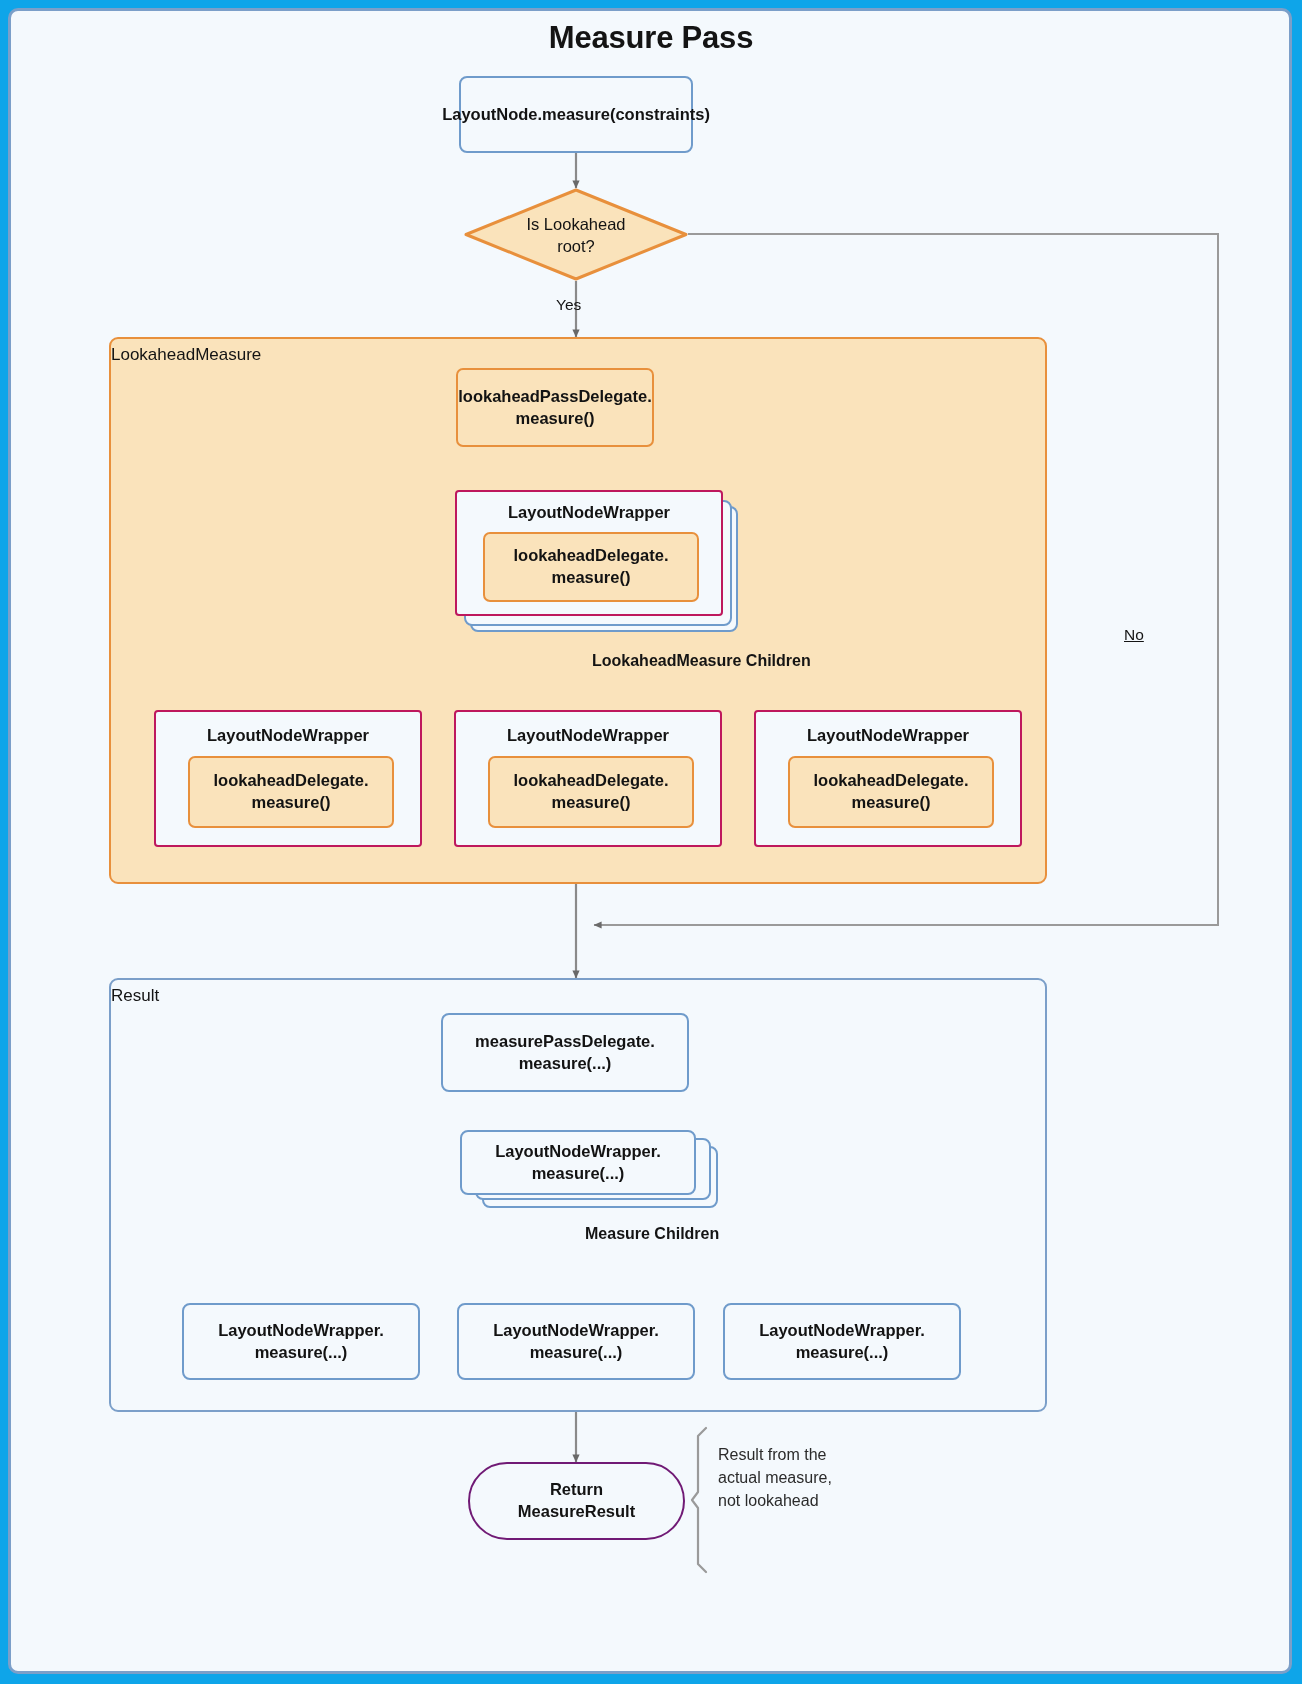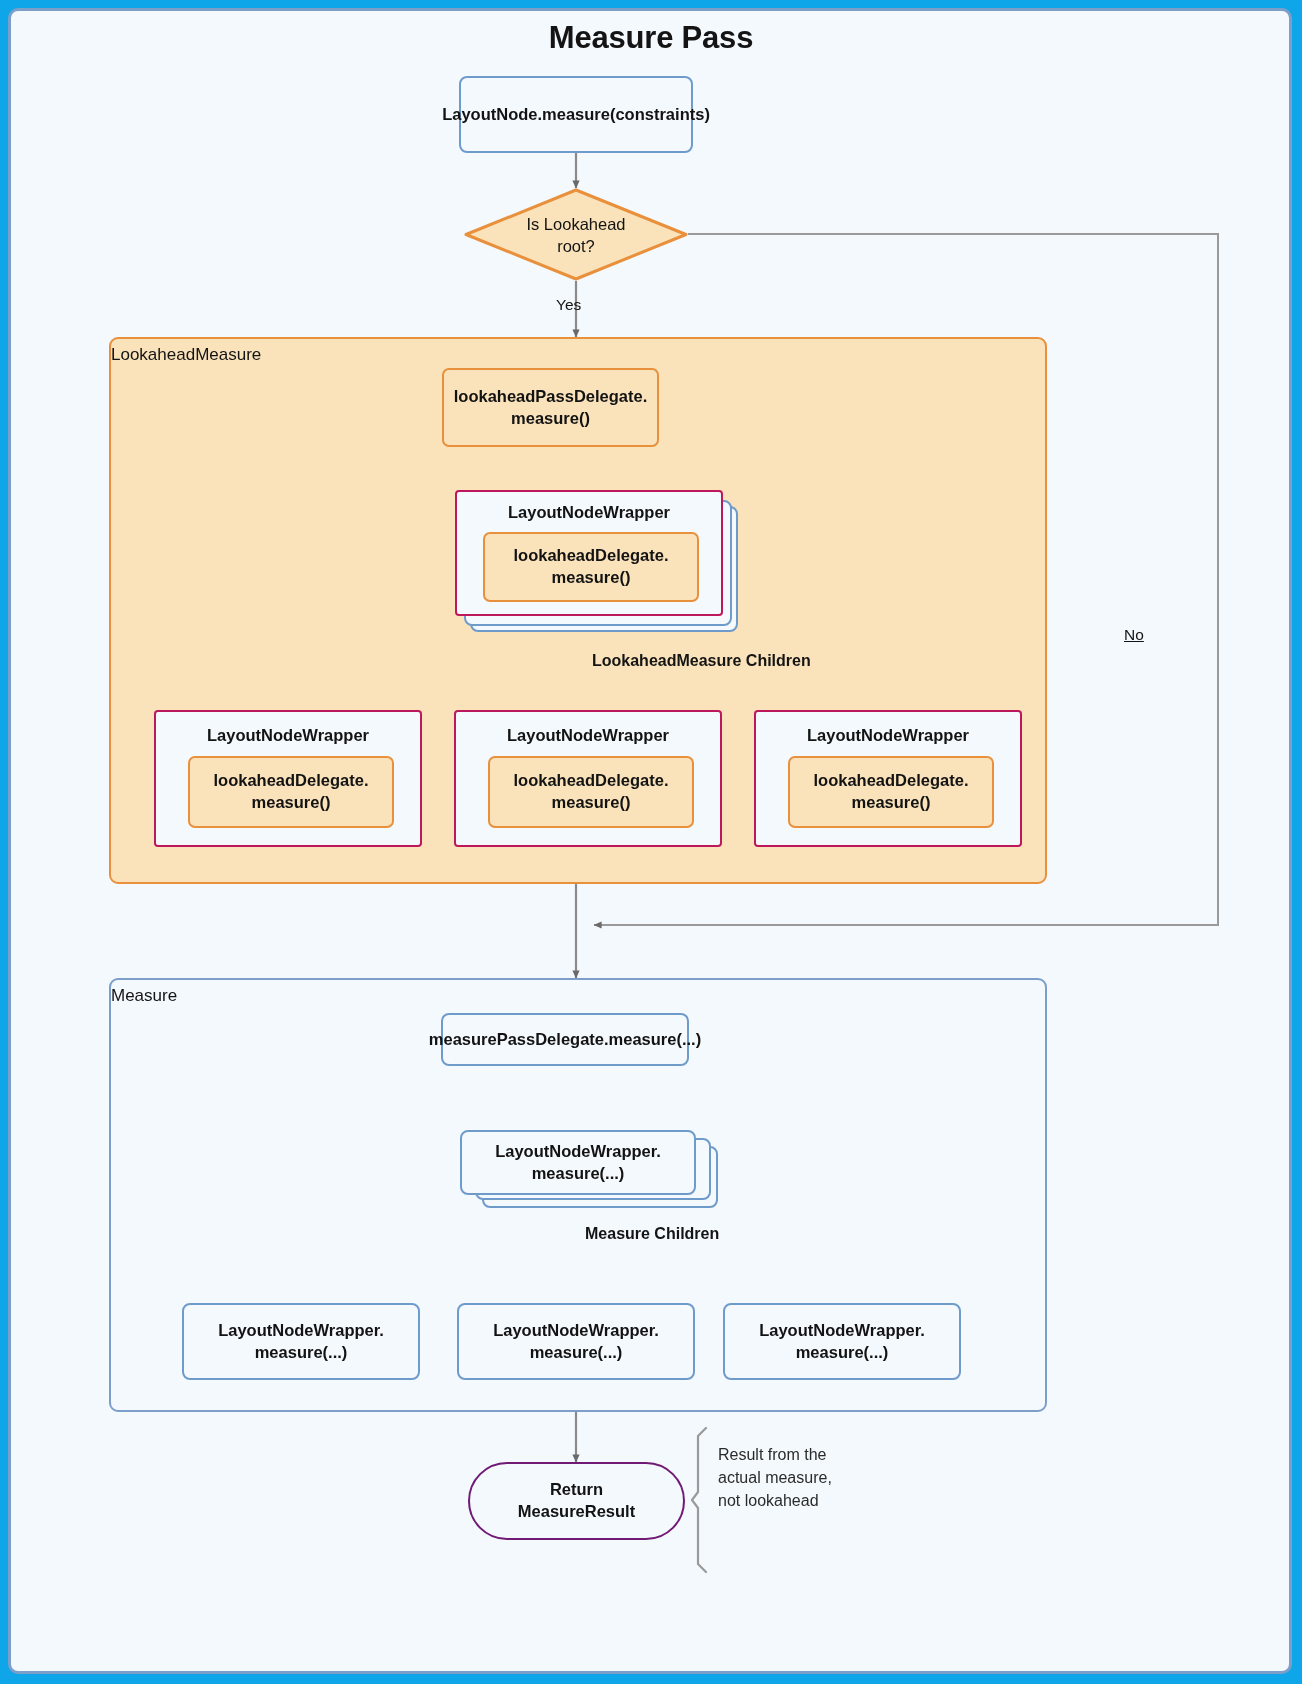--- a/index.html
+++ b/index.html
@@ -243,21 +243,21 @@
     </div>
   </div>
 
   <div class="edge-label z20" style="left:556px; top:296px;">Yes</div>
   <div class="edge-label z20" style="left:1124px; top:626px;text-decoration:underline;">No</div>
 
   <div class="group-orange z5" style="left:109px; top:337px; width:938px; height:547px;">
     <div class="group-label">LookaheadMeasure</div>
   </div>
 
-  <div class="obox z10" style="left:442px; top:368px; width:217px; height:79px; flex-direction:column;">
+  <div class="obox z10" style="left:456px; top:368px; width:198px; height:79px; flex-direction:column;">
     <span>lookaheadPassDelegate.</span>
     <span>measure()</span>
   </div>
 
   <div class="stackcard z5" style="left:470px; top:506px; width:268px; height:126px;"></div>
   <div class="stackcard z5" style="left:464px; top:500px; width:268px; height:126px;"></div>
 
   <div class="wrapcard z10" style="left:455px; top:490px; width:268px; height:126px;">
     <div class="wrapcard-title" style="top:11px;">LayoutNodeWrapper</div>
     <div class="obox" style="left:26px; top:40px; width:216px; height:70px; flex-direction:column;">
@@ -286,24 +286,24 @@
 
   <div class="wrapcard z10" style="left:754px; top:710px; width:268px; height:137px;">
     <div class="wrapcard-title" style="top:14px;">LayoutNodeWrapper</div>
     <div class="obox" style="left:32px; top:44px; width:206px; height:72px; flex-direction:column;">
       <span>lookaheadDelegate.</span>
       <span>measure()</span>
     </div>
   </div>
 
   <div class="group-blue z5" style="left:109px; top:978px; width:938px; height:434px;">
-    <div class="group-label">Measure</div>
-  </div>
-
-  <div class="pbox z10" style="left:441px; top:1013px; width:248px; height:53px; ">
+    <div class="group-label">Result</div>
+  </div>
+
+  <div class="pbox z10" style="left:441px; top:1013px; width:248px; height:79px; flex-direction:column;">
     <span>measurePassDelegate.</span>
     <span>measure(...)</span>
   </div>
 
   <div class="stackcard z5" style="left:482px; top:1146px; width:236px; height:62px;"></div>
   <div class="stackcard z5" style="left:475px; top:1138px; width:236px; height:62px;"></div>
 
   <div class="pbox z10" style="left:460px; top:1130px; width:236px; height:65px; flex-direction:column;">
     <span>LayoutNodeWrapper.</span>
     <span>measure(...)</span>

